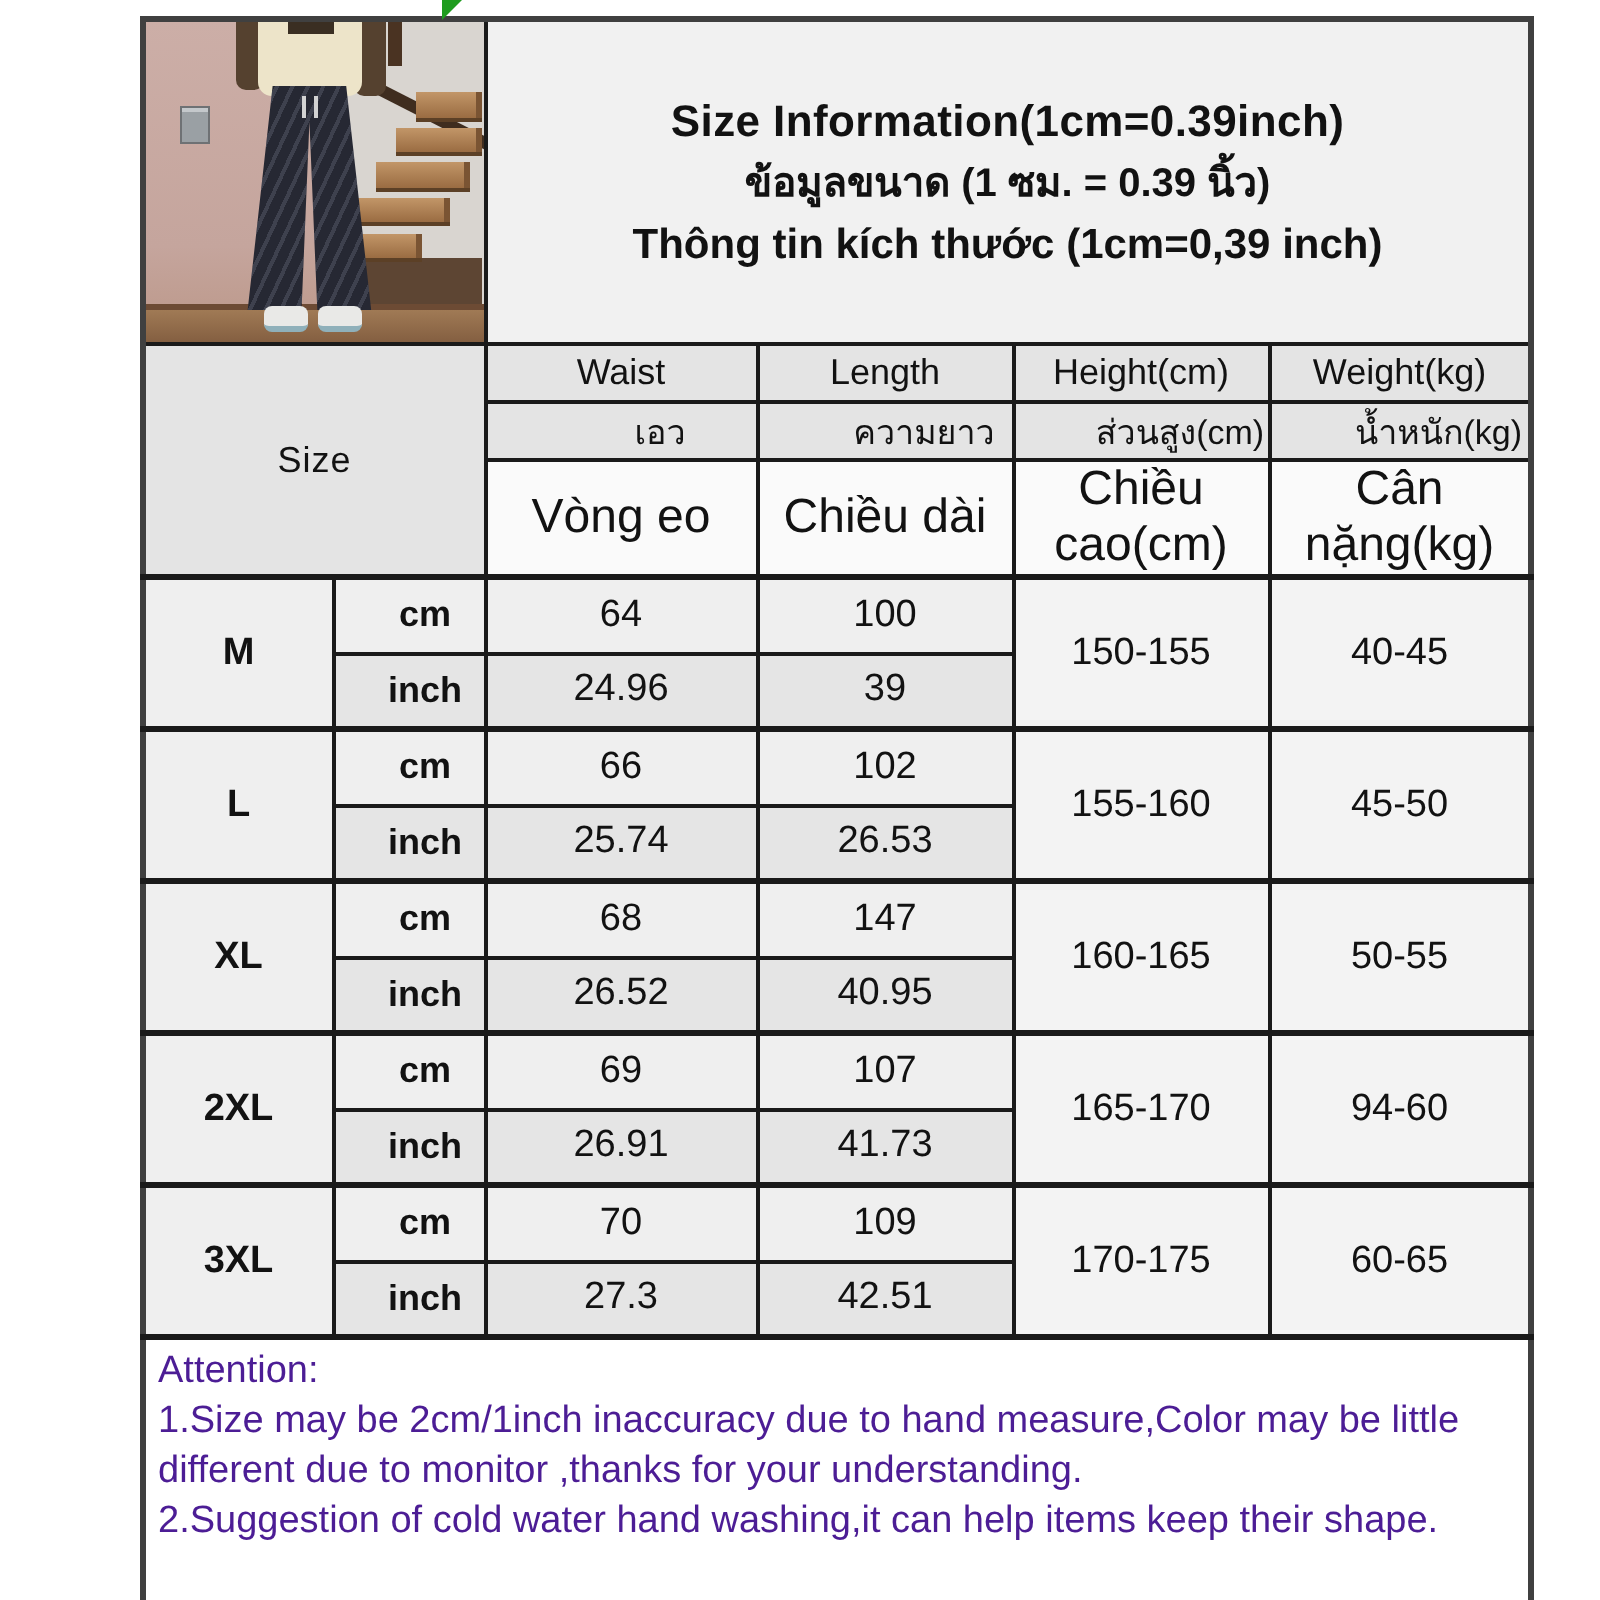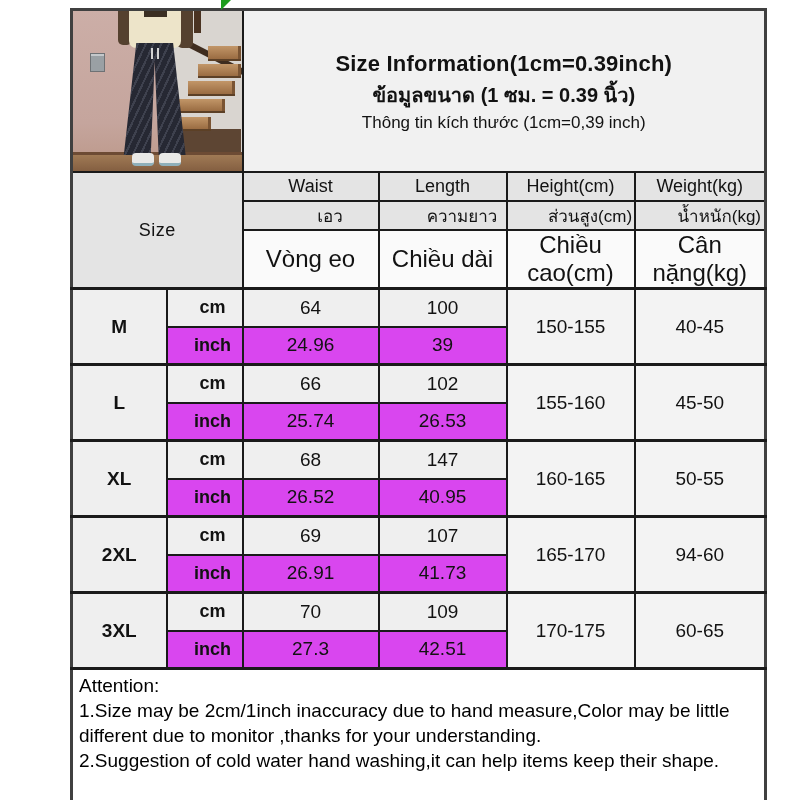--- a/index.html
+++ b/index.html
@@ -15,42 +15,42 @@
                 border-collapse:collapse; table-layout:fixed;
                 border:3px solid #404040; }
   td { border:2px solid #1a1a1a; text-align:center; vertical-align:middle;
        overflow:hidden; }
 
   
   .photo-cell { height:160px; padding:0; background:#c9aba4; }
   .title-cell { background:#f1f1f1; }
   .title-cell .t1 { font-weight:bold; font-size:22px; line-height:1.5; letter-spacing:.2px; }
   .title-cell .t2 { font-weight:bold; font-size:20px; line-height:1.5; }
-  .title-cell .t3 { font-weight:normal; font-size:17px; line-height:1.5; }
+  .title-cell .t3 { font-weight:bold; font-size:21px; line-height:1.5; }
 
   
   tr.hdr td { font-weight:normal; font-size:18px; height:29px; }
   tr.hdr.r1 td, tr.hdr.r2 td { background:#e4e4e4; }
   tr.hdr.r2 td { font-size:17px; height:28px;padding-left:39px; }
   tr.hdr.r3 td { background:#fafafa; font-size:24px; }
   td.size-cell { background:#e6e6e6; font-weight:bold; font-size:37px; letter-spacing:.5px; }
 
   
   tr.r-cm td  { height:38px; background:#efefef; }
-  tr.r-inch td{ height:38px; background:#d946ef; }
+  tr.r-inch td{ height:38px; background:#e5e5e5; }
   td.size-label { background:#e3e3e3; font-weight:bold; font-size:19px; }
   td.unit { font-weight:bold; font-size:18px;padding-left:16px; }
   td.num  { font-weight:normal; font-size:19px; }
   td.merged { background:#f3f3f3 !important; }
   tr.group-start td { border-top-width:3px; }
 
   
   tr.attention-row td { height:152px; background:#ffffff; text-align:left; vertical-align:top;
                         padding:3px 6px 0 6px; border-top-width:3px; }
-  .attn { font-size:19px; line-height:1.32; font-weight:normal; color:#000000; }
+  .attn { font-size:19px; line-height:1.32; font-weight:normal; color:#4c1d95; }
 
   
   .photo { position:relative; width:100%; height:160px; overflow:hidden;
            background:linear-gradient(180deg,#ccaea7 0%,#c5a59d 70%,#bb9788 100%); }
   .photo div { position:absolute; }
   .ph-stairwall { right:0; top:0; width:44%; height:88%; background:#d9d5d0; }
   .ph-post { right:24%; top:0; width:4%; height:14%; background:#4a3322; }
   .ph-rail { left:52%; top:10%; width:58%; height:6px; background:#3f2d1f;
              transform:rotate(27deg); transform-origin:left center; }
   .ph-under { left:58%; top:74%; width:42%; height:17%; background:#5d4533; }

